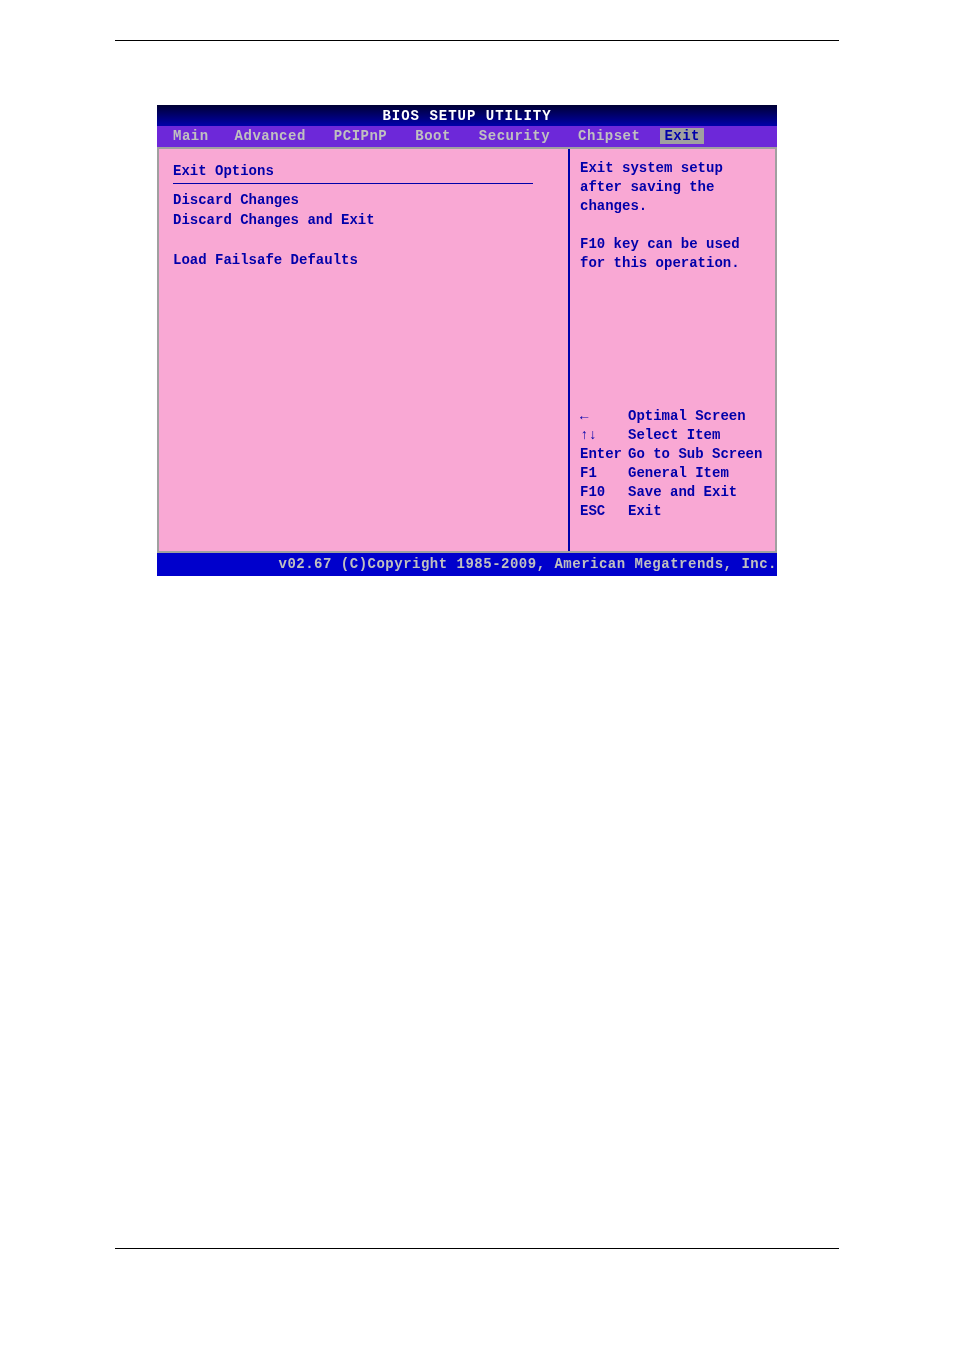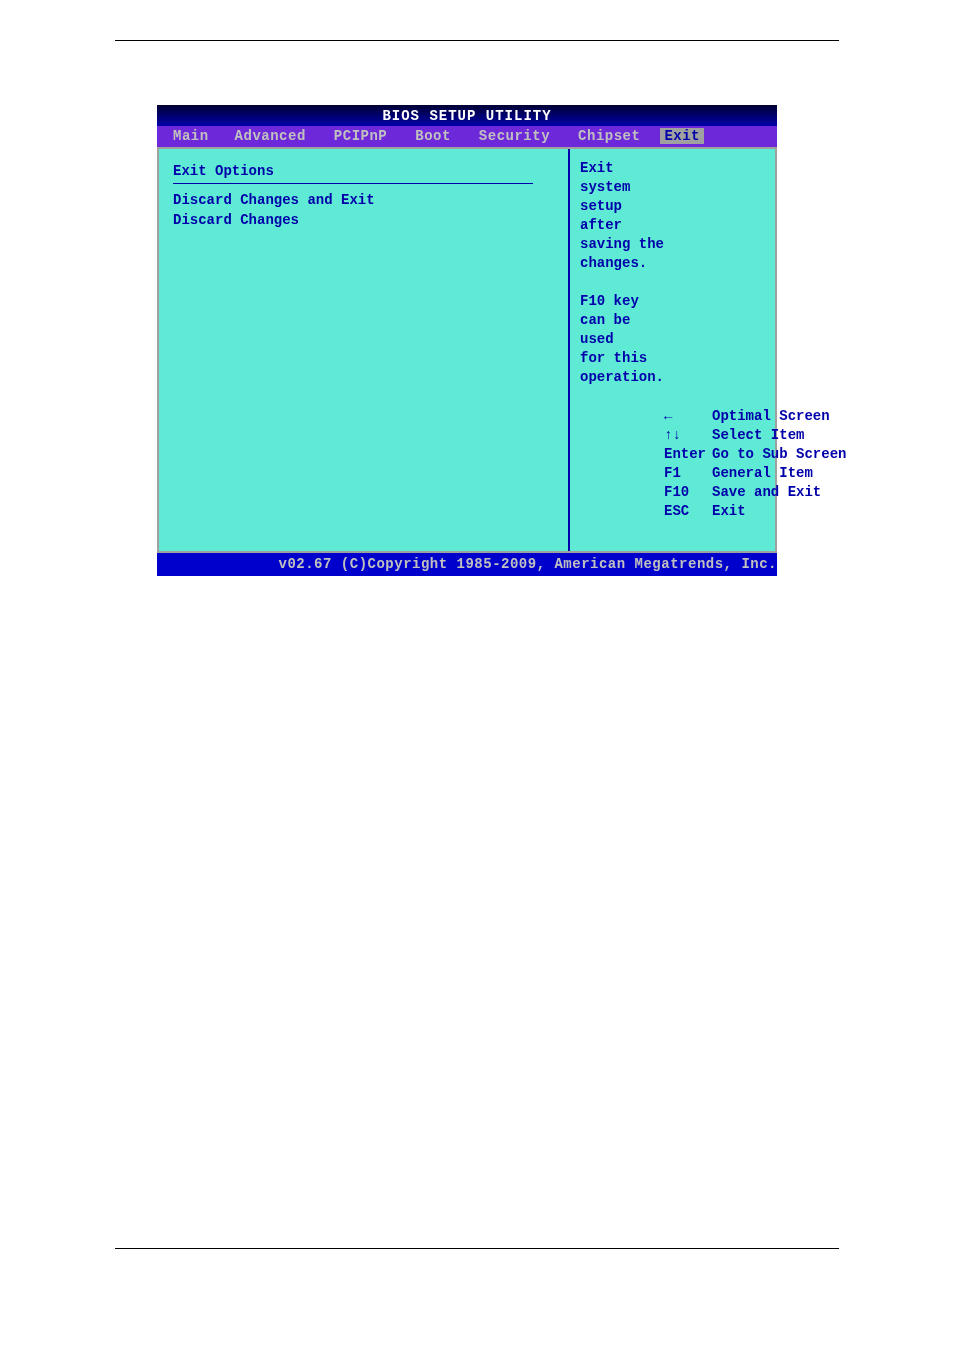--- a/index.html
+++ b/index.html
@@ -61,41 +61,42 @@
     .bios-tab.main { padding-left: 6px; padding-right: 12px; }
     .bios-tab.selected {
       background: #a0a0a0;
       color: #0000aa;
       padding: 0 4px;
       margin: 0 6px;
     }
     .bios-body {
       display: flex;
       height: 402px;
-      background: #5eead4;
+      background: #f9a8d4;
       border-left: 2px solid #a0a0a0;
       border-right: 2px solid #a0a0a0;
     }
     .bios-left {
       flex: 1;
       padding: 12px 14px;
       color: #0000aa;
       font-size: 14px;
       font-weight: bold;
       line-height: 20px;
     }
     .bios-right {
       width: 207px;
       border-left: 2px solid #0000aa;
       padding: 10px 8px 10px 10px;
       color: #0000aa;
       font-size: 14px;
       font-weight: bold;
       line-height: 19px;
       display: flex;
+      flex-direction: column;
     }
     .section-title {
       margin-bottom: 2px;
     }
     .section-rule {
       height: 1px;
       background: #0000aa;
       width: 360px;
       margin-bottom: 6px;
     }
@@ -147,23 +148,24 @@
     <div class="bios-tab">Boot</div>
     <div class="bios-tab">Security</div>
     <div class="bios-tab">Chipset</div>
     <div class="bios-tab selected">Exit</div>
   </div>
 
   <div class="bios-body">
     <div class="bios-left">
       <div class="section-title">Exit Options</div>
       <div class="section-rule"></div>
+      <div class="menu-item">Discard Changes</div>
       <div class="menu-item">Discard Changes and Exit</div>
-      <div class="menu-item">Discard Changes</div>
       <div class="menu-gap"></div>
+      <div class="menu-item">Load Failsafe Defaults</div>
     </div>
 
     <div class="bios-right">
       <div class="help-text">
         <div>Exit system setup</div>
         <div>after saving the</div>
         <div>changes.</div>
         <div style="height:19px"></div>
         <div>F10 key can be used</div>
         <div>for this operation.</div>

